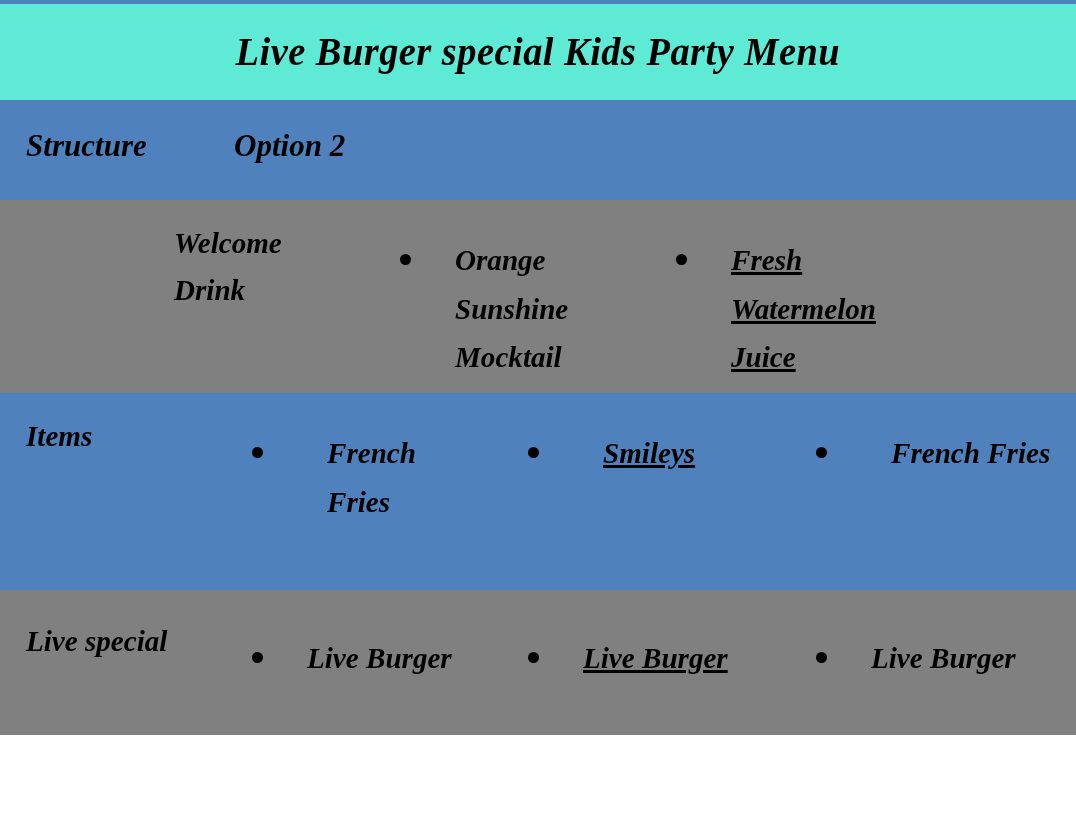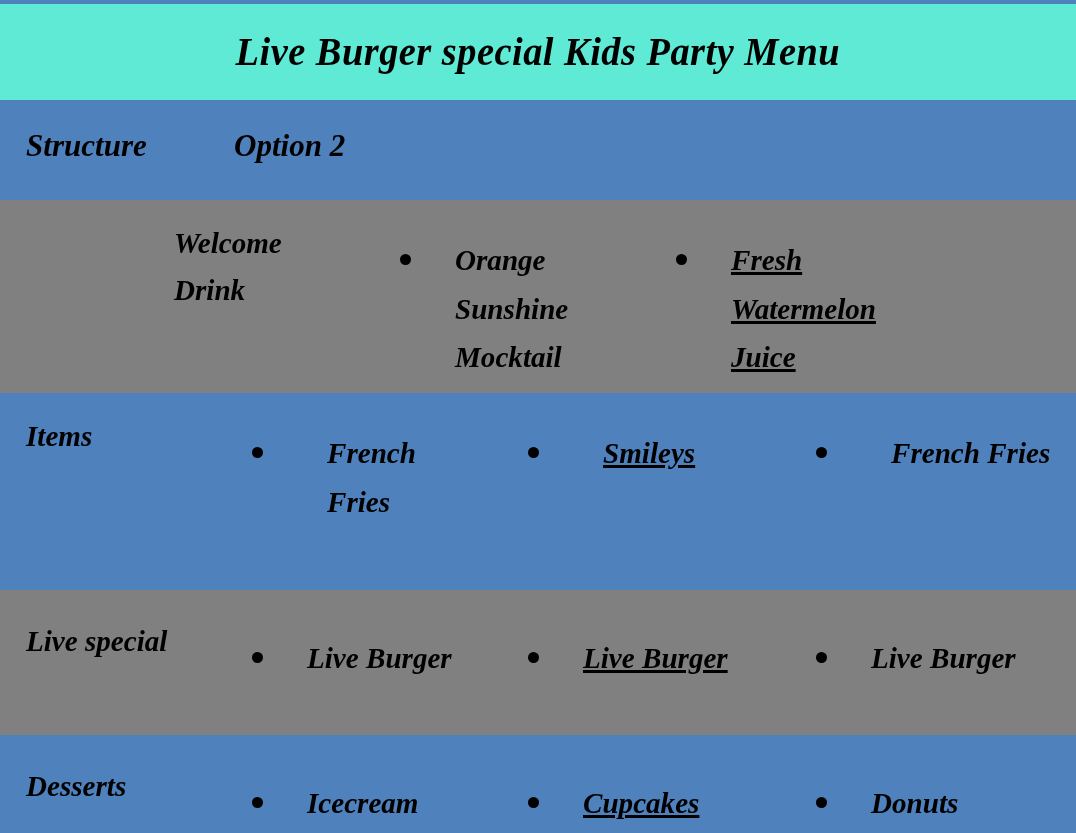--- a/index.html
+++ b/index.html
@@ -225,43 +225,14 @@
     <div class="cell col-opt3">
       <ul class="bullets gap-md">
         <li>
           <span class="bullet-dot"></span>
           <span class="bullet-text">Live Burger</span>
         </li>
       </ul>
     </div>
   </div>
 
-  <div class="row blue row-desserts" style="background: rgb(79, 129, 189);">
-    <div class="cell col-structure">
-      <div class="row-label">Desserts</div>
-    </div>
-    <div class="cell col-opt1">
-      <ul class="bullets gap-md">
-        <li>
-          <span class="bullet-dot"></span>
-          <span class="bullet-text">Icecream</span>
-        </li>
-      </ul>
-    </div>
-    <div class="cell col-opt2">
-      <ul class="bullets gap-md">
-        <li>
-          <span class="bullet-dot"></span>
-          <span class="bullet-text">Cupcakes</span>
-        </li>
-      </ul>
-    </div>
-    <div class="cell col-opt3">
-      <ul class="bullets gap-md">
-        <li>
-          <span class="bullet-dot"></span>
-          <span class="bullet-text">Donuts</span>
-        </li>
-      </ul>
-    </div>
-  </div>
 
 </div>
 
 </body></html>

